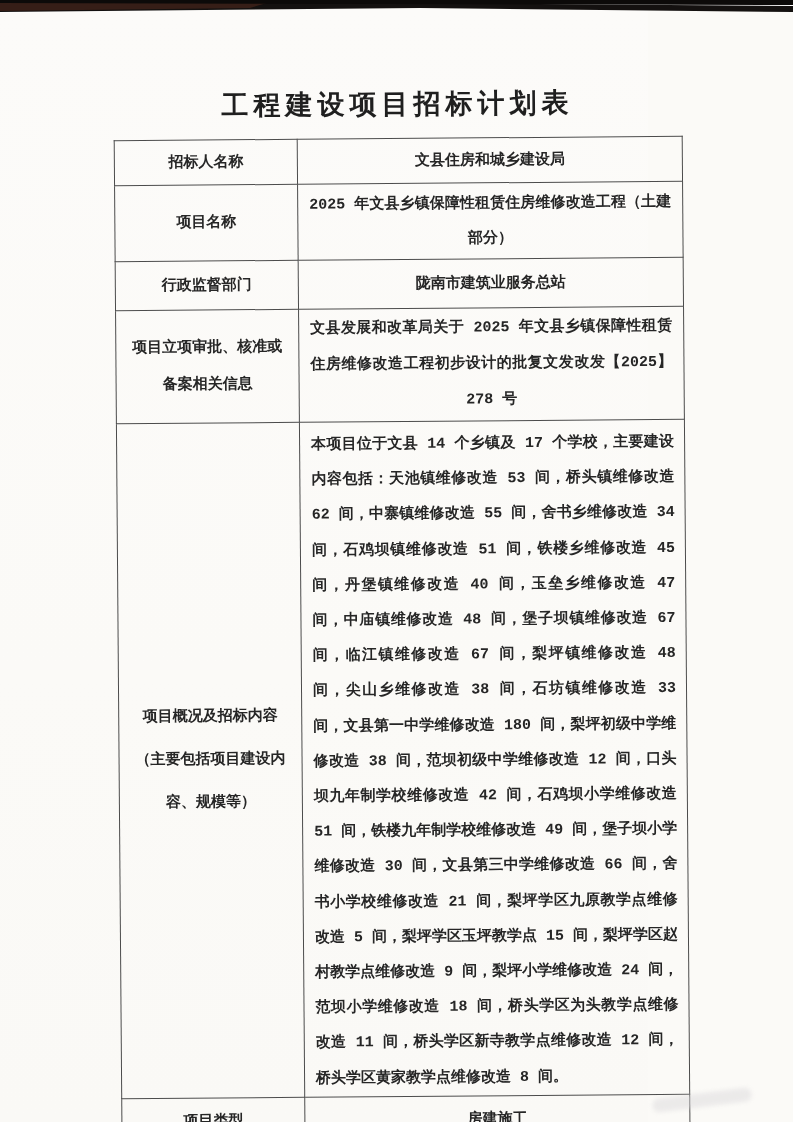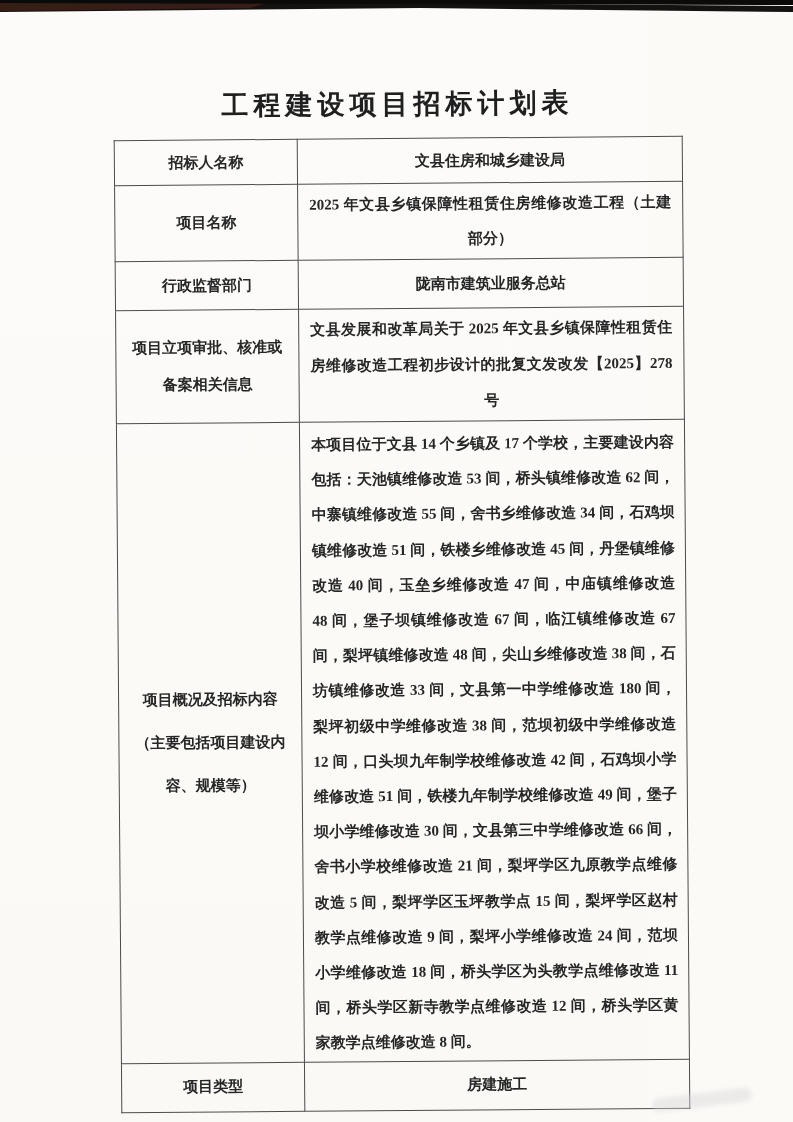--- a/index.html
+++ b/index.html
@@ -10,20 +10,21 @@
     overflow: hidden;
     background: #fbfaf7;
     font-family: "Liberation Serif", "DejaVu Serif", serif;
   }
   .paper {
     position: absolute;
     inset: 0;
     width: 648px;
     height: 1122px;
     background: linear-gradient(180deg, #fcfbf9 0%, #fbfaf7 60%, #faf9f6 100%);
+    font-family: Liberation Mono, monospace;
   }
   
   .scan-edge-top {
     position: absolute;
     top: 0; left: 0;
     width: 793px; height: 22px;
     pointer-events: none;
   }
   
   .scan-smudge {

